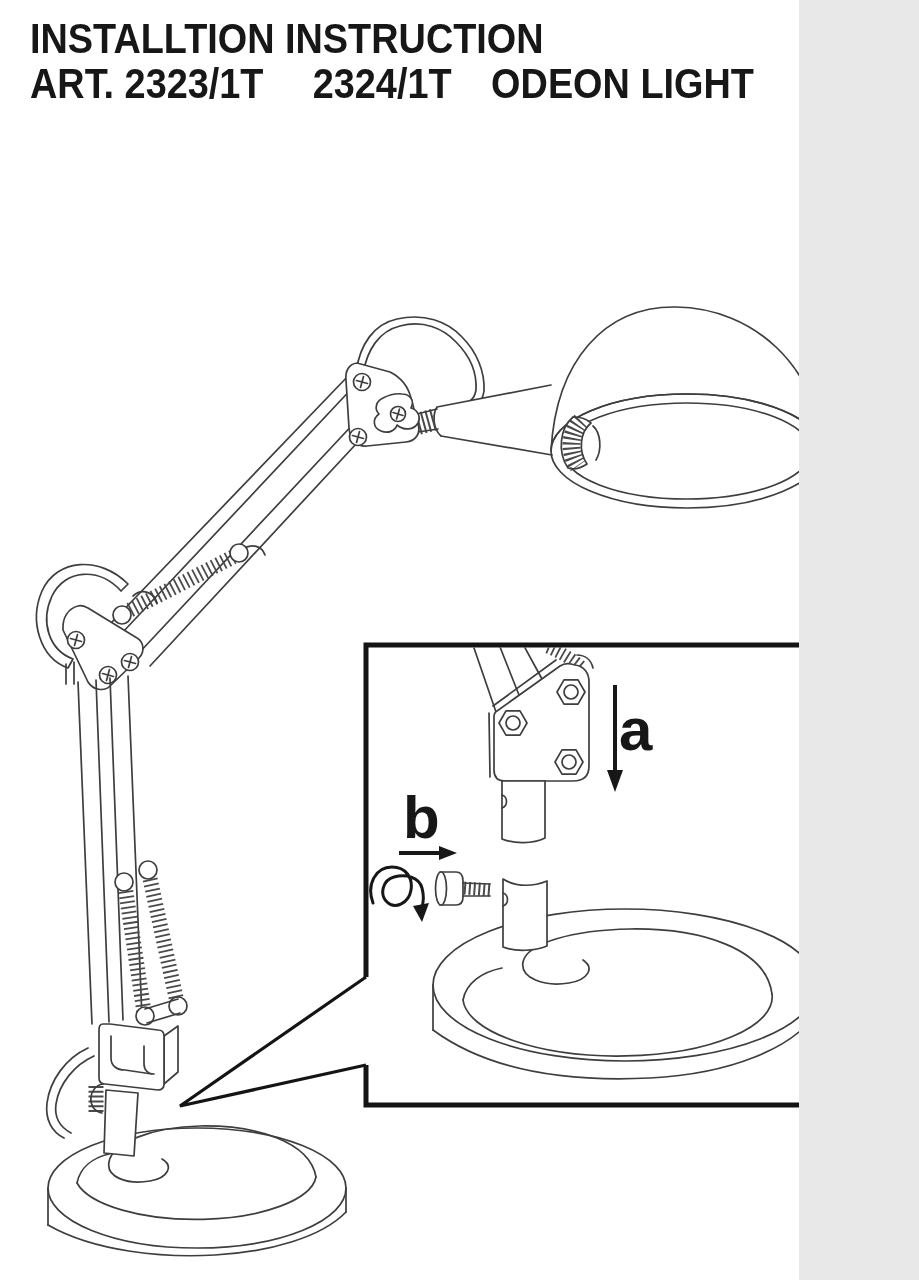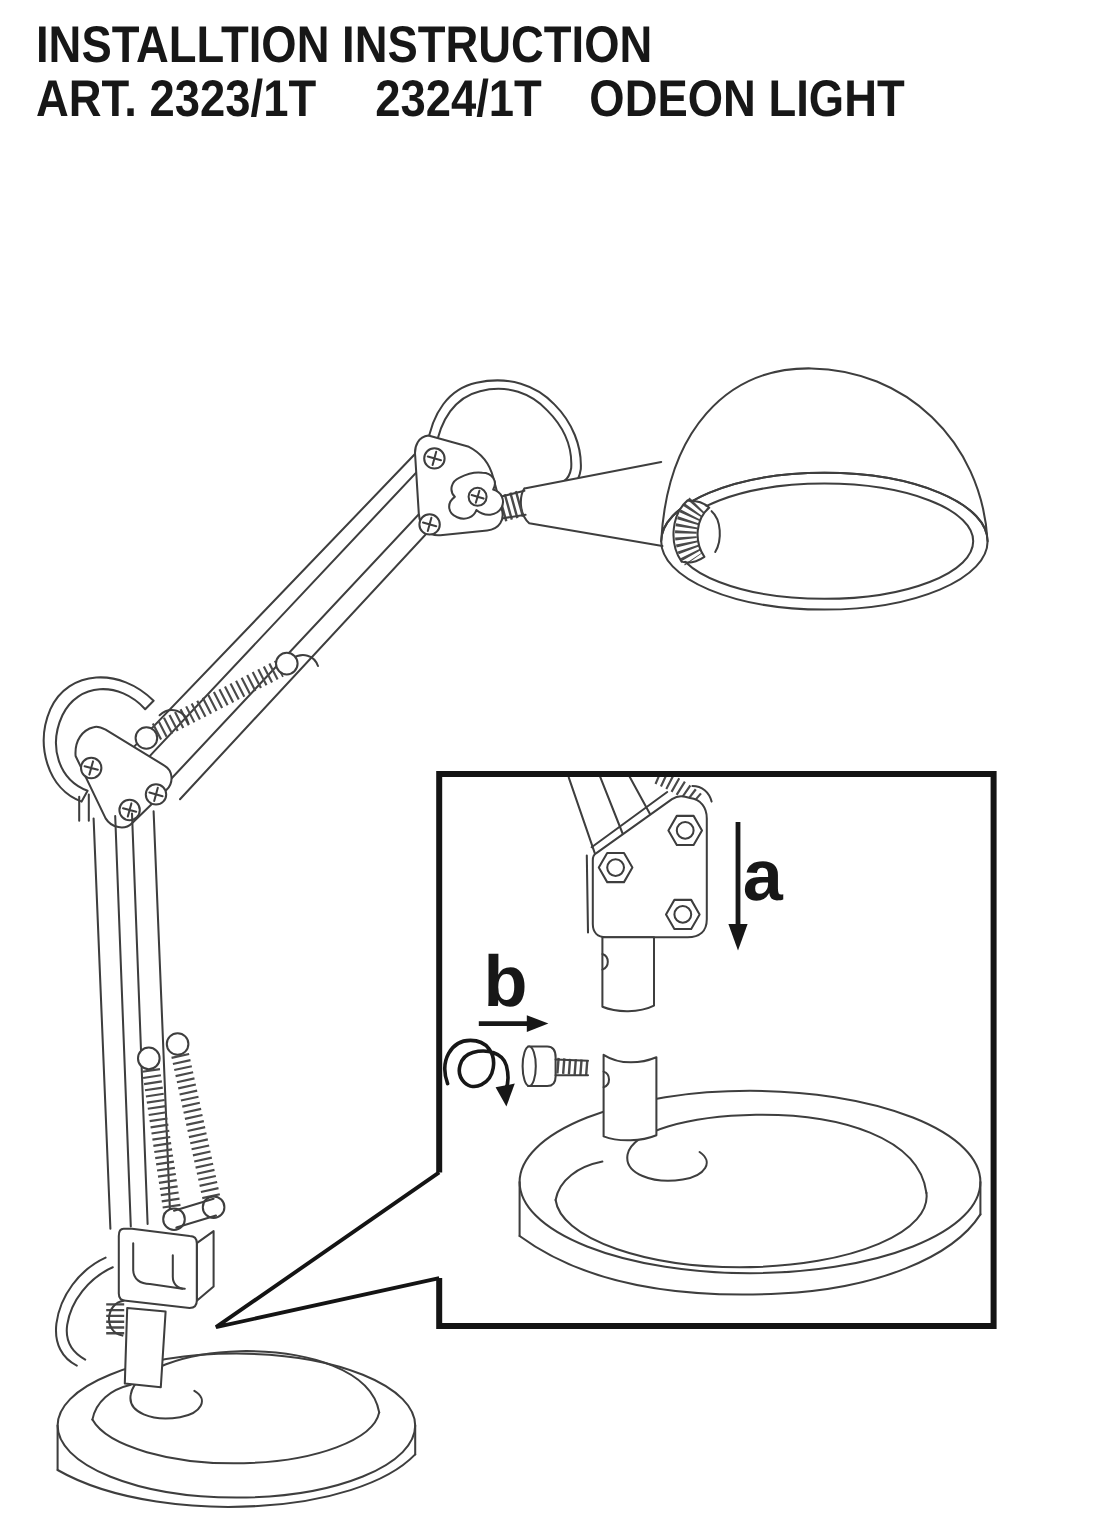--- a/index.html
+++ b/index.html
@@ -1,19 +1,19 @@
 <!DOCTYPE html>
 <html style="--c-bg: #ffffff; --c-line: #3e3e3e; --c-spring: #4a4a4a; --c-ink: #171717; --c-border: #141414;"><head>
 <meta charset="utf-8">
 <style>
   :root{
     --c-bg:#ffffff; --c-line:#3e3e3e; --c-spring:#4a4a4a; --c-ink:#171717; --c-border:#141414;
   }
   html,body{margin:0;padding:0;background:#e8e8e8;}
-  .page{position:relative;width:919px;height:1280px;background:var(--c-bg);overflow:hidden;
+  .page{position:relative;width:799px;height:1280px;background:var(--c-bg);overflow:hidden;
         font-family:"Liberation Sans",sans-serif;}
   .title{position:absolute;left:30px;top:16px;color:var(--c-ink);
          font-weight:700;font-size:43px;line-height:45px;white-space:nowrap;
          transform:scaleX(.88);transform-origin:left top;}
   .title .l2 span{display:inline-block;}
   .title .l2 span + span{margin-left:44px;}
   .title .l2 span + span + span{margin-left:33px;}
   svg.art{position:absolute;left:0;top:0;}
   .ln  {stroke:var(--c-line);fill:none;stroke-width:1.7;stroke-linecap:round;stroke-linejoin:round;}
   .lnf {stroke:var(--c-line);fill:#fff;stroke-width:1.7;stroke-linejoin:round;}

